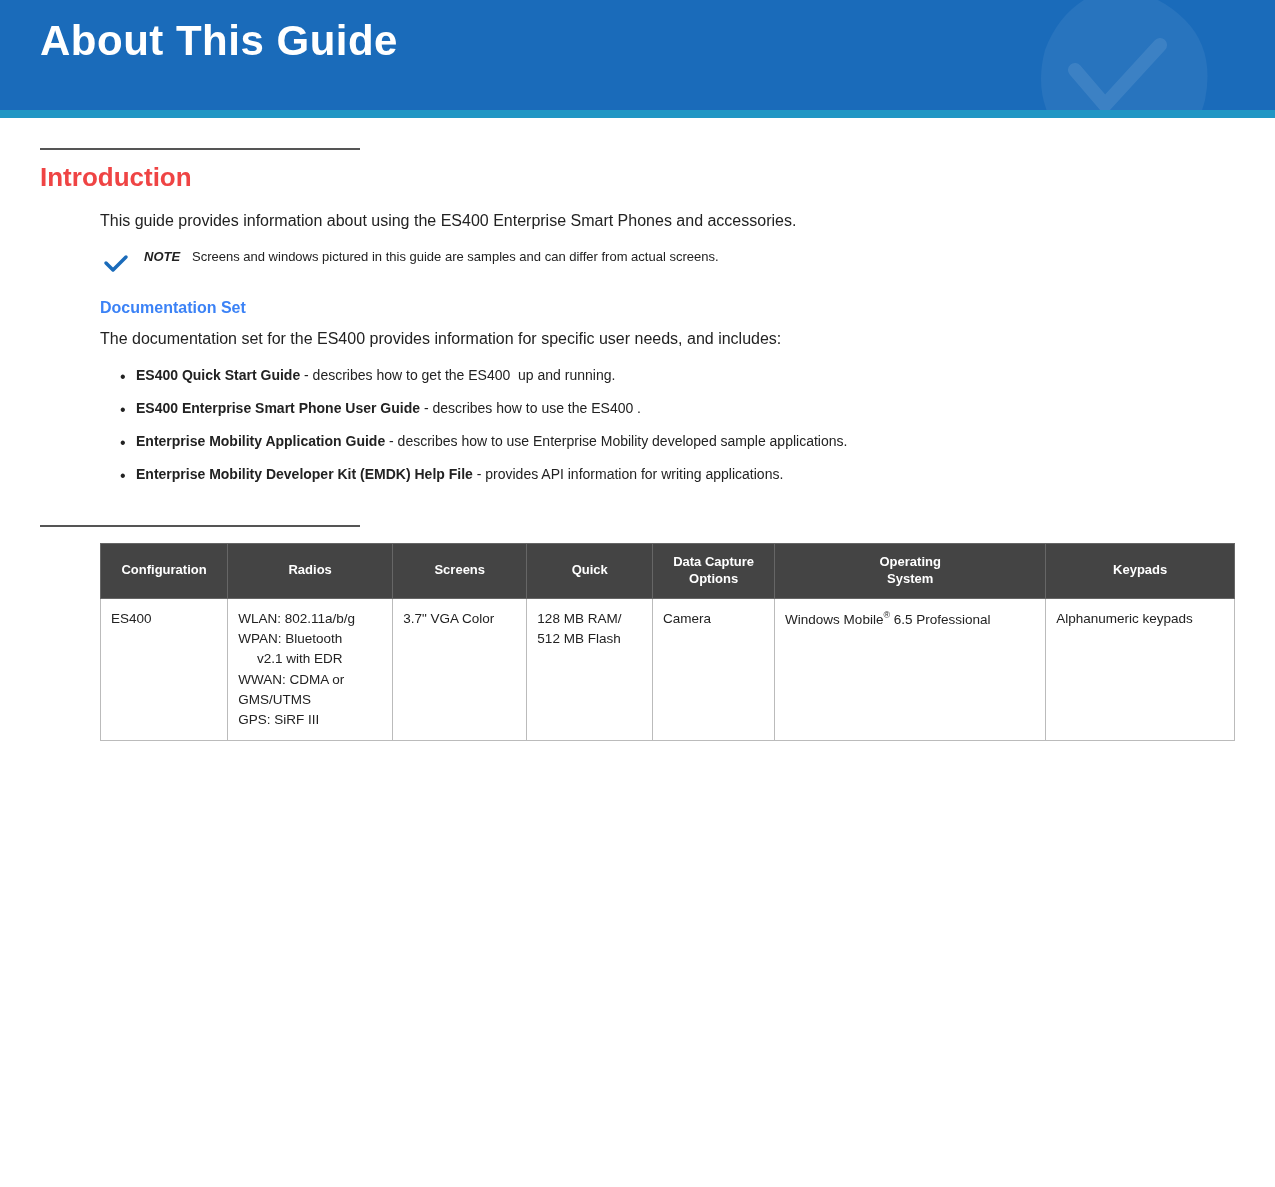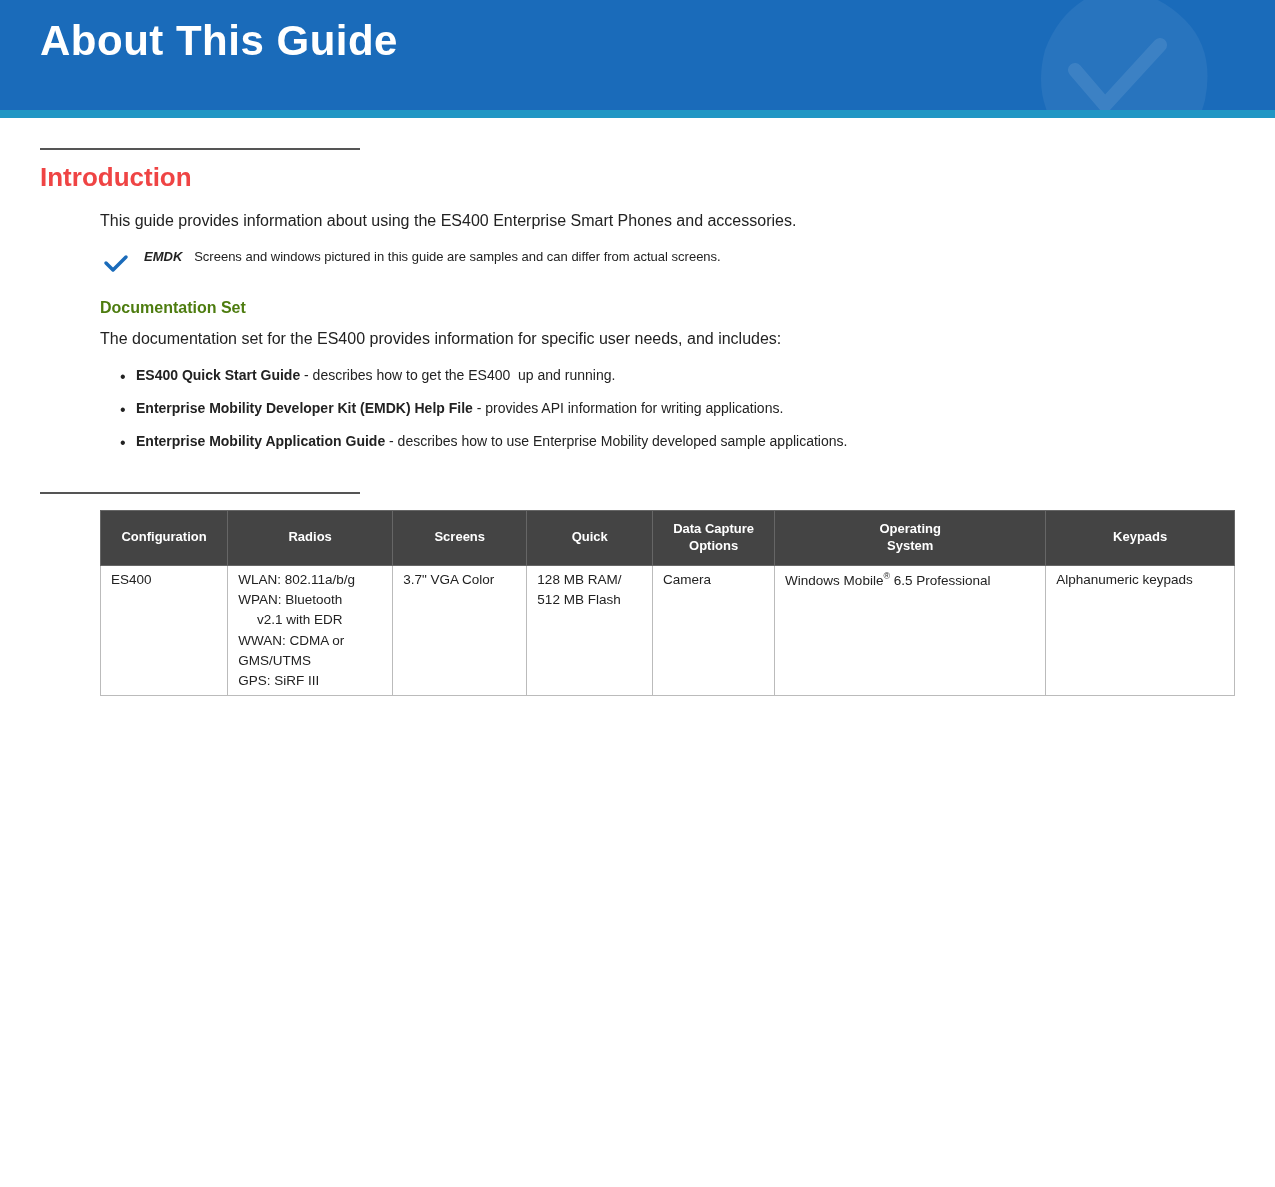--- a/index.html
+++ b/index.html
@@ -63,21 +63,21 @@
     .section-title {
       font-size: 26px;
       font-weight: 700;
       color: #ef4444;
       margin-bottom: 16px;
     }
 
     .subsection-title {
       font-size: 16px;
       font-weight: 700;
-      color: #4d7c0f;
+      color: #3b82f6;
       margin-bottom: 10px;
       margin-top: 10px;
     }
 
     
     .para {
       margin-left: 60px;
       margin-bottom: 14px;
       line-height: 1.5;
       font-size: 16px;
@@ -155,21 +155,21 @@
       background: #444;
       color: #fff;
       font-weight: 700;
       font-size: 13px;
       padding: 10px 10px;
       text-align: center;
       border: 1px solid #666;
       line-height: 1.3;
     }
     .config-table td {
-      padding: 4px 10px;
+      padding: 10px 10px;
       border: 1px solid #bbb;
       vertical-align: top;
       line-height: 1.5;
     }
     .config-table tr:nth-child(even) td {
       background: #f9f9f9;
     }
     .config-table tr:first-child td {
       background: #fff;
     }
@@ -198,32 +198,33 @@
 
   <p class="para">This guide provides information about using the ES400 Enterprise Smart Phones and accessories.</p>
 
   <div class="note-box">
     <div class="note-checkmark">
       <svg viewBox="0 0 28 28" fill="none">
         <polyline points="4,14 11,21 24,8" stroke="#1a6bba" stroke-width="3.5" stroke-linecap="round" stroke-linejoin="round"></polyline>
       </svg>
     </div>
     <div>
-      <span class="note-label">EMDK</span>
+      <span class="note-label">NOTE</span>
       <span class="note-text">Screens and windows pictured in this guide are samples and can differ from actual screens.</span>
     </div>
   </div>
 
   <div style="margin-left:60px;">
     <h3 class="subsection-title">Documentation Set</h3>
     <p class="para" style="margin-left:0;">The documentation set for the ES400 provides information for specific user needs, and includes:</p>
     <ul class="doc-list" style="margin-left:20px;">
       <li><b>ES400 Quick Start Guide</b><span> - describes how to get the ES400&nbsp; up and running.</span></li>
+      <li><b>ES400 Enterprise Smart Phone User Guide</b><span> - describes how to use the ES400 .</span></li>
+      <li><b>Enterprise Mobility Application Guide</b><span> - describes how to use Enterprise Mobility developed sample applications.</span></li>
       <li><b>Enterprise Mobility Developer Kit (EMDK) Help File</b><span> - provides API information for writing applications.</span></li>
-      <li><b>Enterprise Mobility Application Guide</b><span> - describes how to use Enterprise Mobility developed sample applications.</span></li>
     </ul>
   </div>
 
   <div class="config-section">
     <hr class="section-divider">
 
     <table class="config-table">
       <thead>
         <tr>
           <th>Configuration</th>

